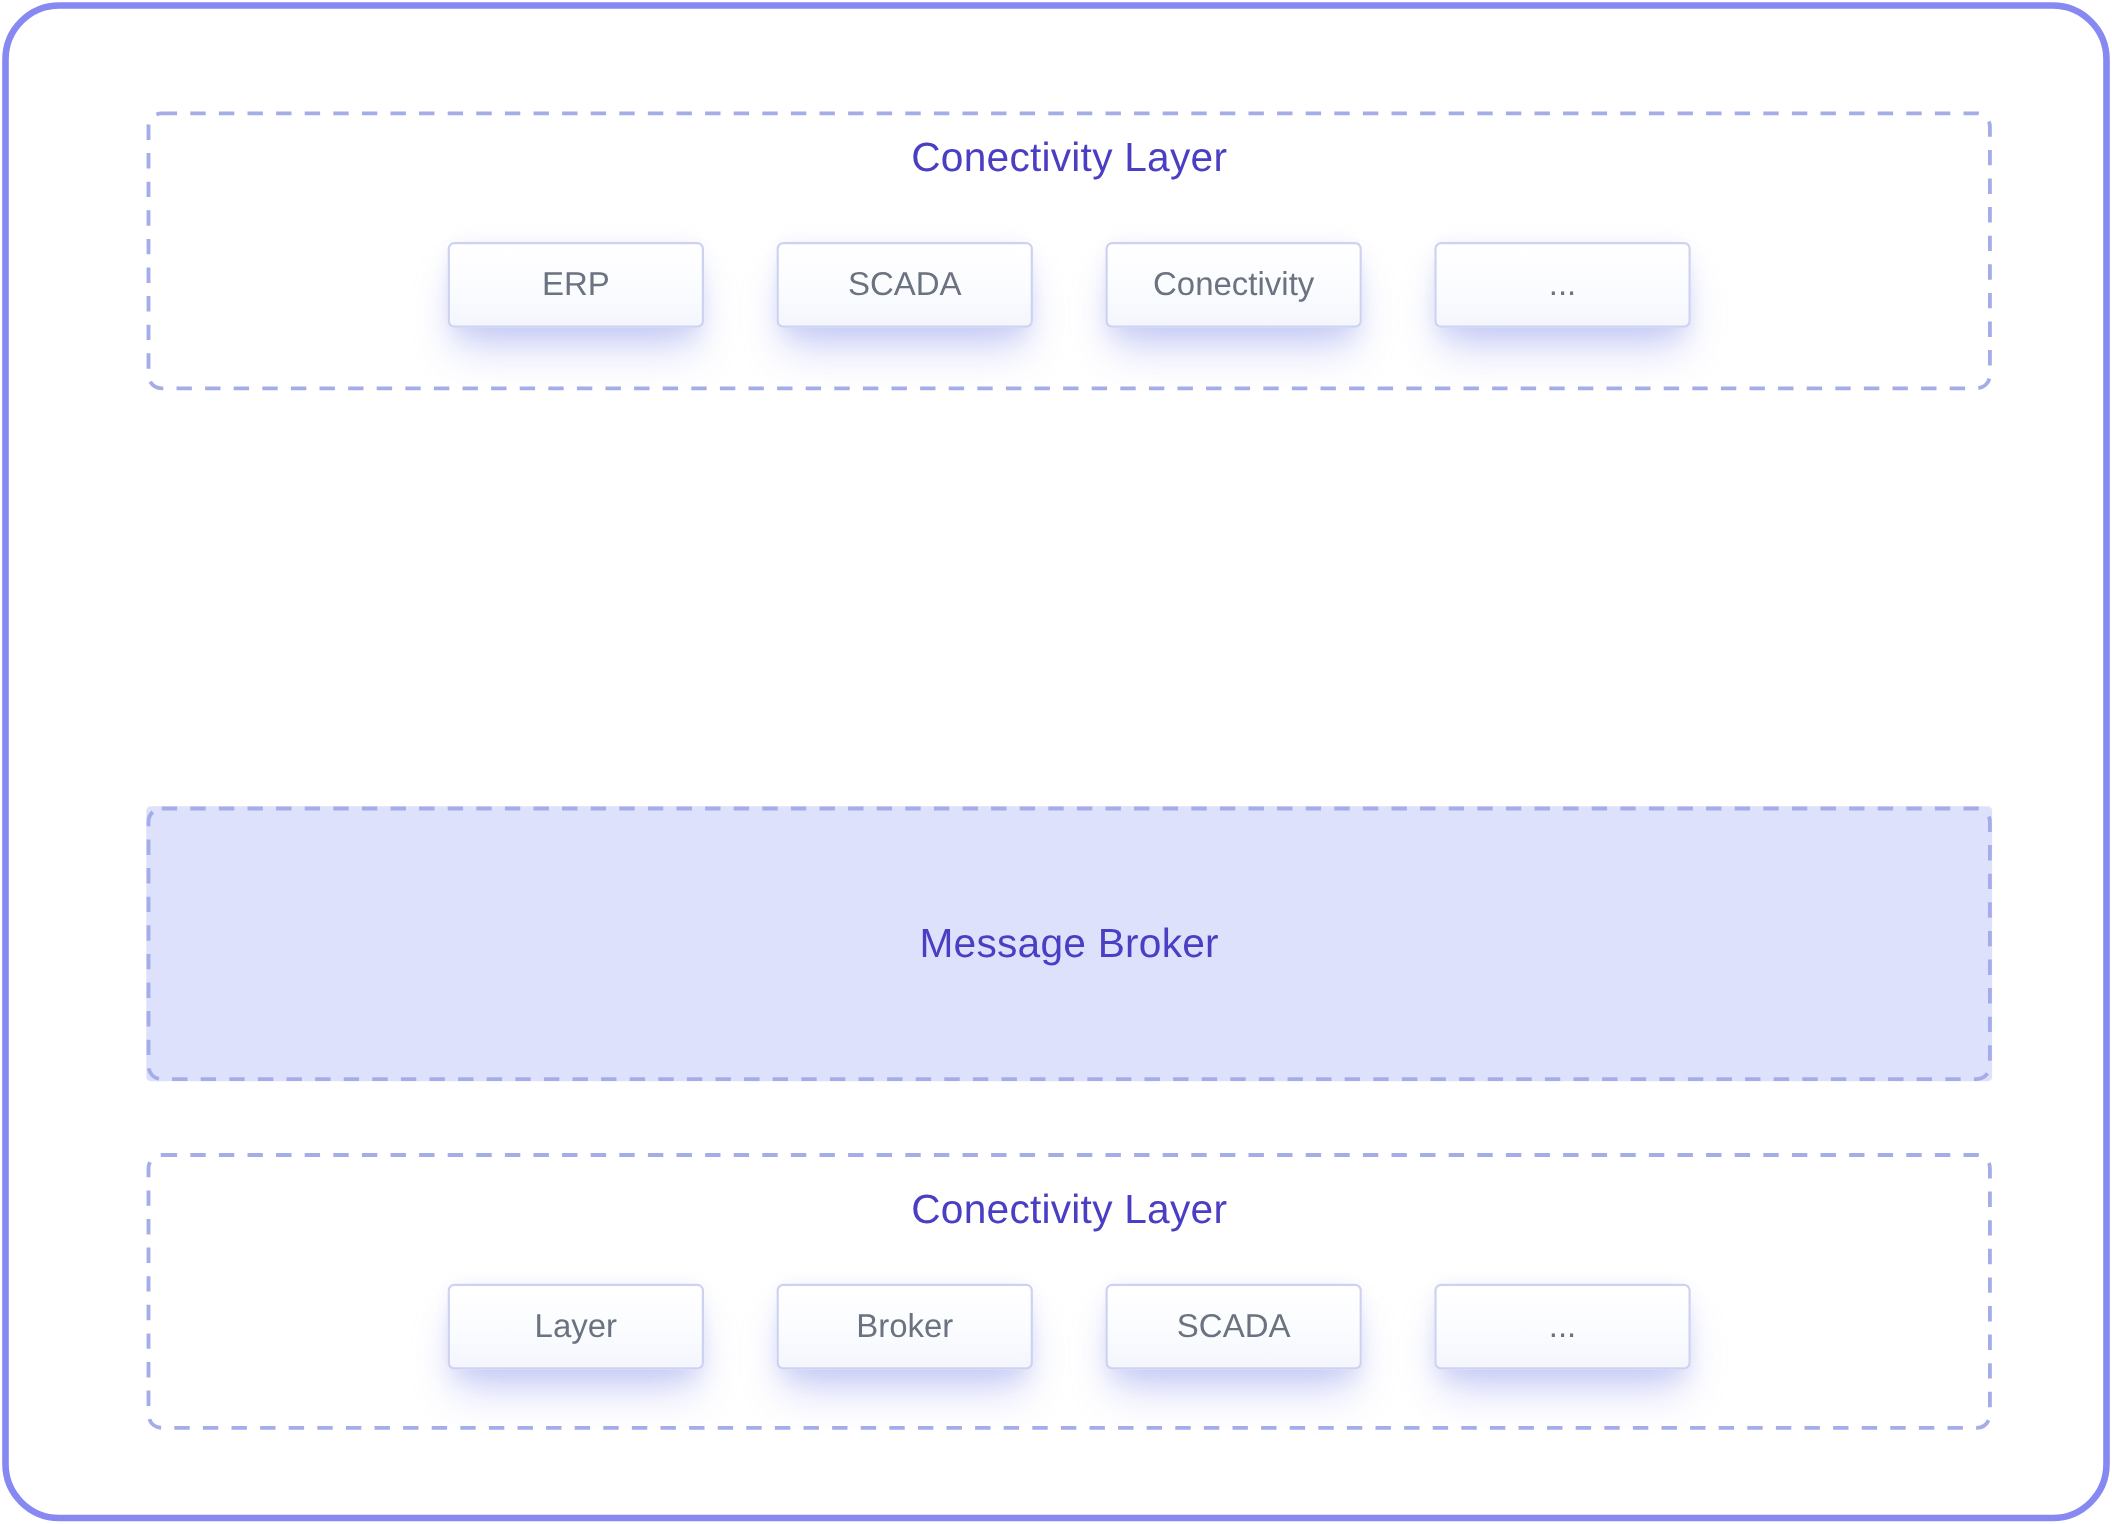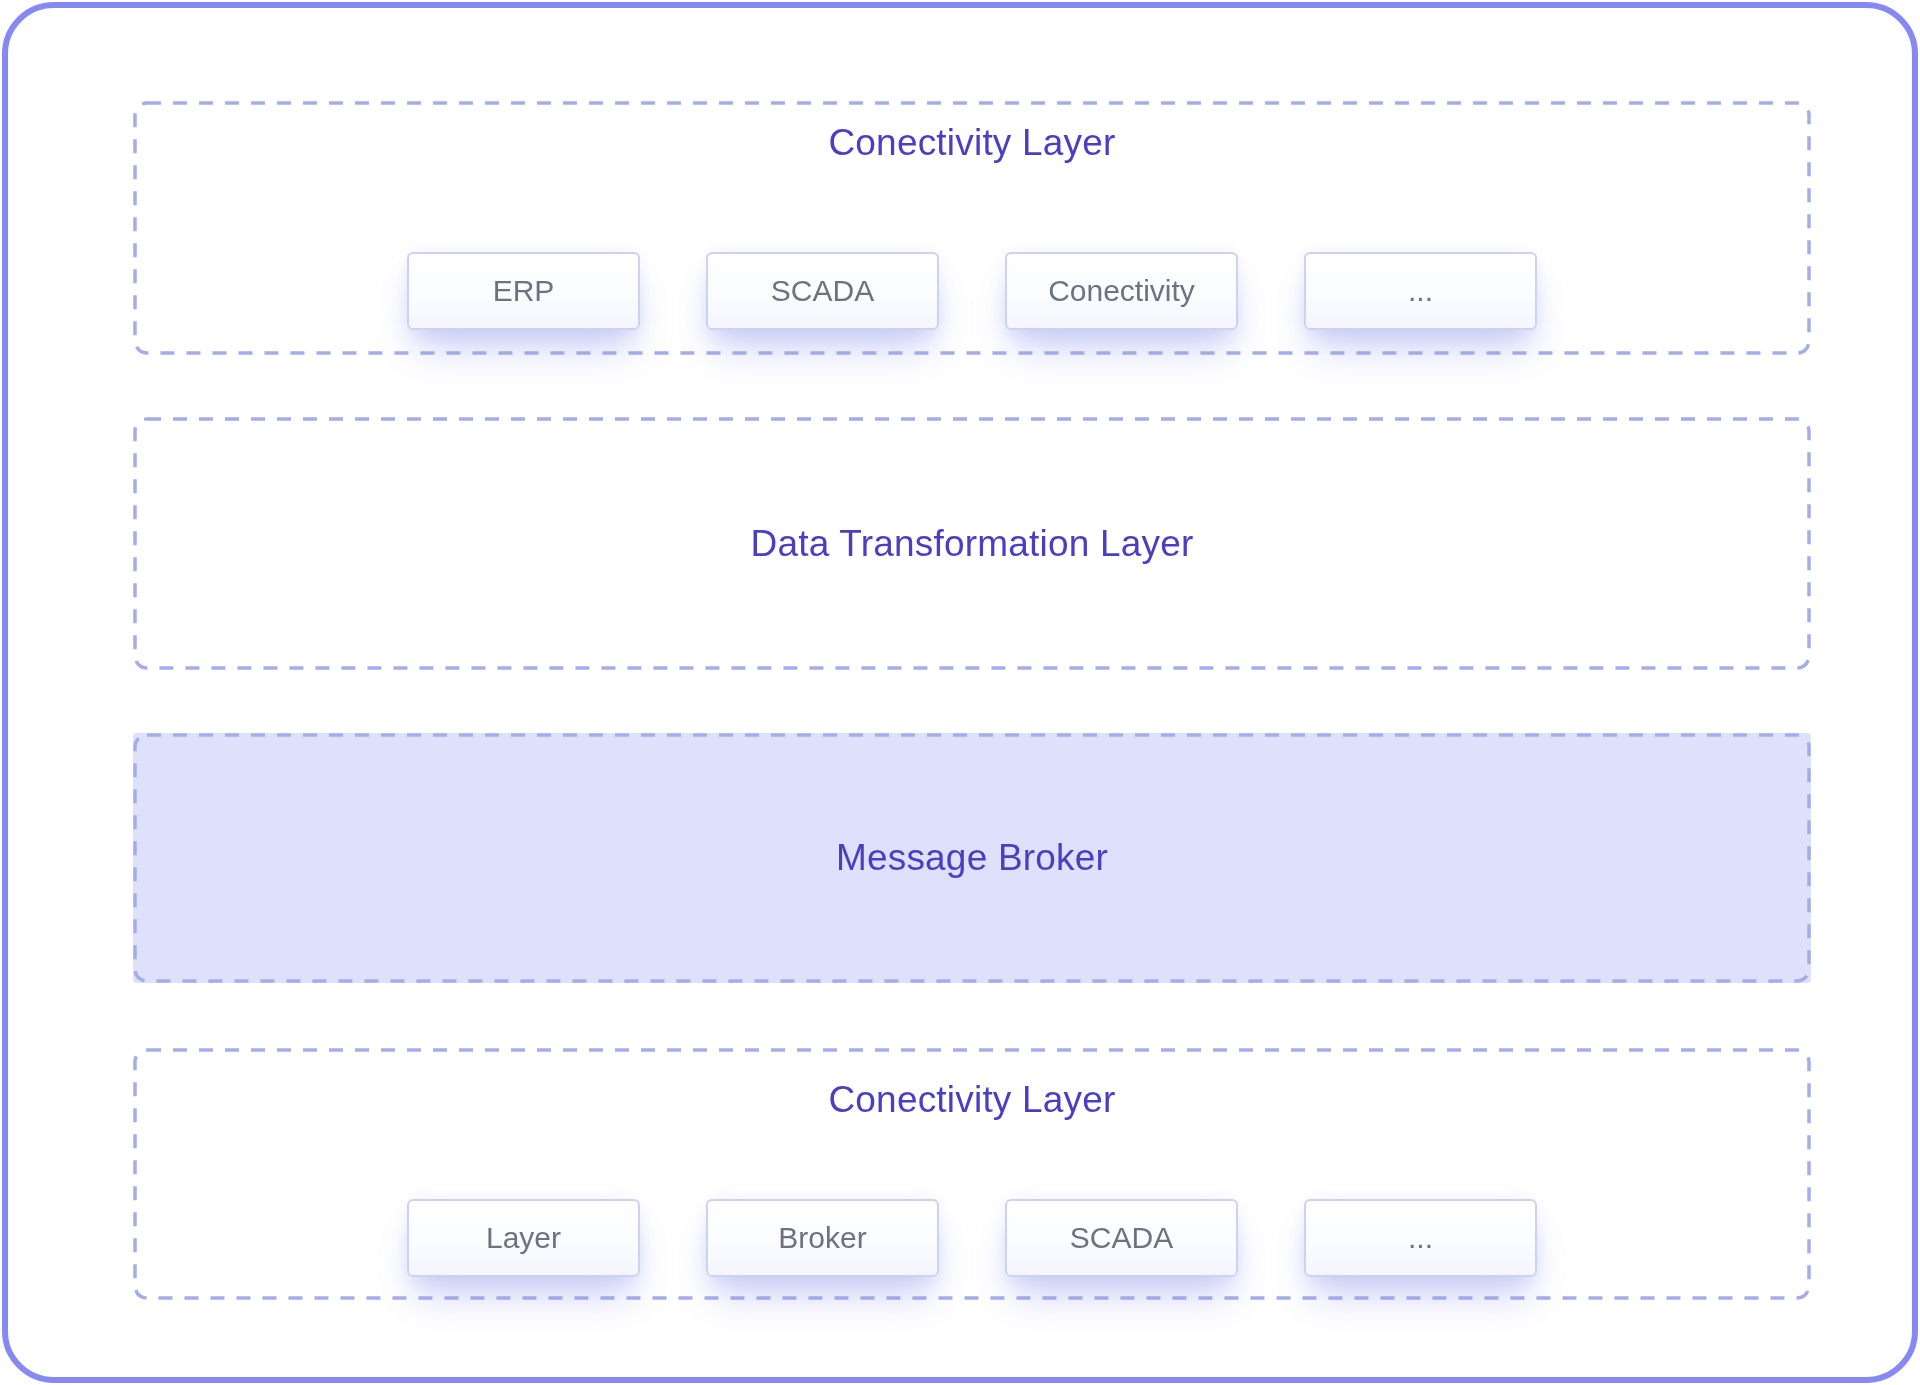--- a/index.html
+++ b/index.html
@@ -69,21 +69,20 @@
     font-weight:500;
     color:var(--accent);
     letter-spacing:0.2px;
   }
   .node-row{
     position:absolute;
     top:119px;left:0;right:0;
     display:flex;
     justify-content:center;
     gap:66px;
-    margin-top:32px;
   }
   .node{
     width:233px;
     height:78px;
     border:2px solid #cdd2f0;
     border-radius:6px;
     background:linear-gradient(180deg,#ffffff 0%,#fbfcff 55%,#f5f6fd 100%);
     color:var(--node-label);
     font-size:30px;
     display:flex;
@@ -106,26 +105,20 @@
       </svg>
     <h2 class="layer-title">Conectivity Layer</h2>
     <div class="node-row">
         <div class="node">ERP</div>
         <div class="node">SCADA</div>
         <div class="node">Conectivity</div>
         <div class="node">...</div>
       </div>
   </section>
 
-  <section class="layer layer-2">
-    <svg class="dash-border">
-        <rect></rect>
-      </svg>
-    <h2 class="title-centered">Data Transformation Layer</h2>
-  </section>
 
   <section class="layer layer-3">
     <svg class="dash-border">
         <rect></rect>
       </svg>
     <h2 class="title-centered">Message Broker</h2>
   </section>
 
   <section class="layer layer-4">
     <svg class="dash-border">

